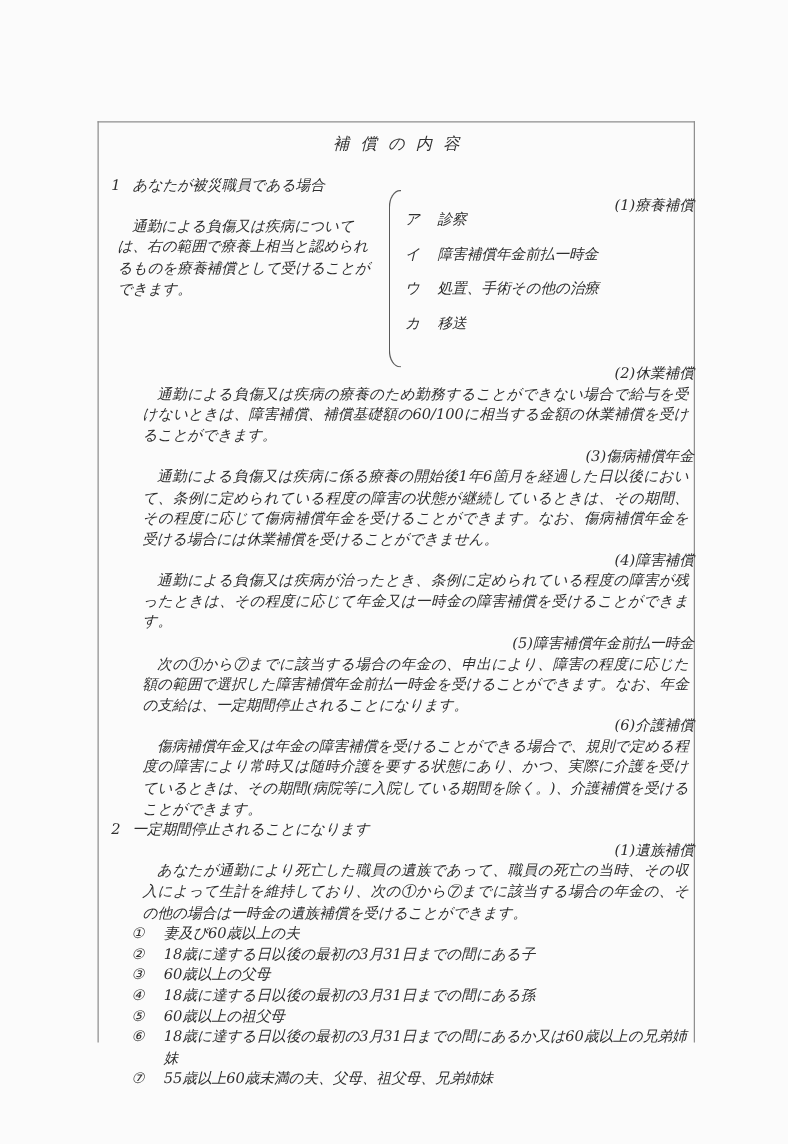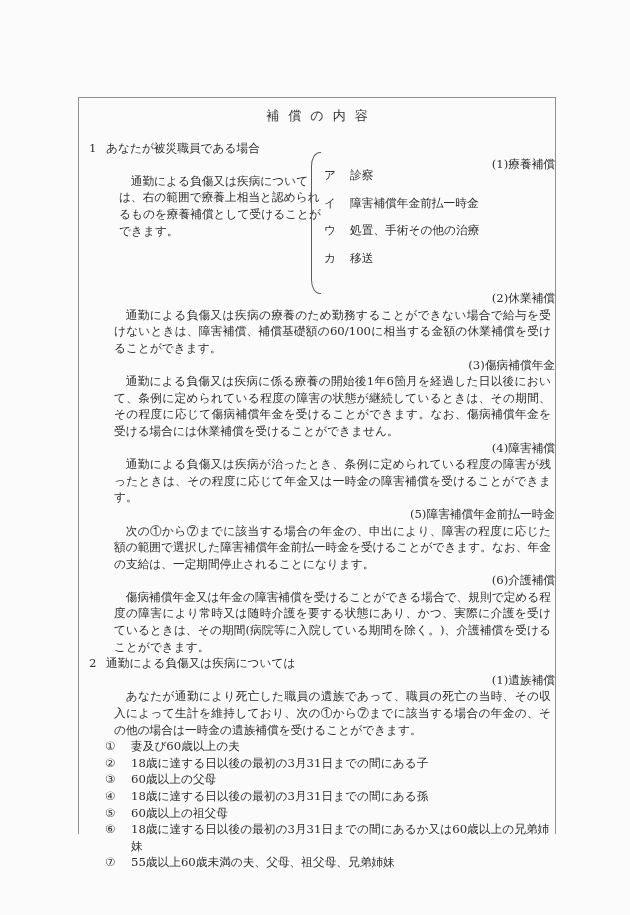--- a/index.html
+++ b/index.html
@@ -3,21 +3,21 @@
 <meta charset="utf-8">
 <style>
   html,body{margin:0;padding:0;}
   body{
     width:630px;height:915px;
     background:#fbfbfb;
     font-family:"DejaVu Serif","Liberation Serif",serif;
     color:#2e2e2e;
     -webkit-font-smoothing:antialiased;
   }
-  .page{position:relative;width:625px;height:915px;overflow:hidden;}
+  .page{position:relative;width:625px;height:915px;overflow:hidden;font-style:italic;}
   .doc-box{
     position:absolute;left:78px;top:97px;width:478px;height:737px;
     border-top:1px solid #8f8f8f;
     border-left:1px solid #8f8f8f;
     border-right:1px solid #8f8f8f;
     font-size:11.7px;line-height:16.6px;
     box-sizing:border-box;
   }
   .doc-title{
     text-align:center;
@@ -27,21 +27,21 @@
     margin:10px 0 15px 0;
     color:#333;
   }
   .sec-head{padding-left:10px;}
   .sec-num{display:inline-block;width:17px;}
   .sub-head{padding-left:25px;text-align:right;}
   .sub-label{display:inline-block;width:37px;}
   .para{margin:0 4px 0 35px;text-indent:1em;text-align:justify;}
   
   .sub1{position:relative;height:134px;}
-  .care-left{margin-left:40px;width:206px;text-indent:1em;}
+  .care-left{margin-left:15px;width:206px;text-indent:1em;}
   .care-col{position:absolute;left:245px;top:0;width:233px;}
   .care-brace{
     position:absolute;left:232px;top:-4px;height:140px;width:9px;
     border-left:1.2px solid #5a5a5a;
     border-top:1.2px solid #5a5a5a;
     border-bottom:1.2px solid #5a5a5a;
     border-radius:9px 0 0 9px / 14px 0 0 14px;
   }
   .care-item{padding-left:14px;text-indent:-14px;margin-top:11px;}
   .kana{display:inline-block;width:26px;text-indent:0;}
@@ -109,21 +109,21 @@
       <div>
         <div class="sub-head">
           <span class="sub-label">(6)</span><span>介護補償</span>
         </div>
         <div class="para">傷病補償年金又は年金の障害補償を受けることができる場合で、規則で定める程度の障害により常時又は随時介護を要する状態にあり、かつ、実際に介護を受けているときは、その期間(病院等に入院している期間を除く。)、介護補償を受けることができます。</div>
       </div>
     </div>
 
     <div>
       <div class="sec-head">
-        <span class="sec-num">2</span><span>通勤による負傷又は疾病については</span>
+        <span class="sec-num">2</span><span>一定期間停止されることになります</span>
       </div>
 
       <div>
         <div class="sub-head">
           <span class="sub-label">(1)</span><span>遺族補償</span>
         </div>
         <div class="para">あなたが通勤により死亡した職員の遺族であって、職員の死亡の当時、その収入によって生計を維持しており、次の①から⑦までに該当する場合の年金の、その他の場合は一時金の遺族補償を受けることができます。</div>
 
         <div class="nlist">
           <div class="nitem"><span class="nnum">①</span><span>妻及び60歳以上の夫</span></div>

